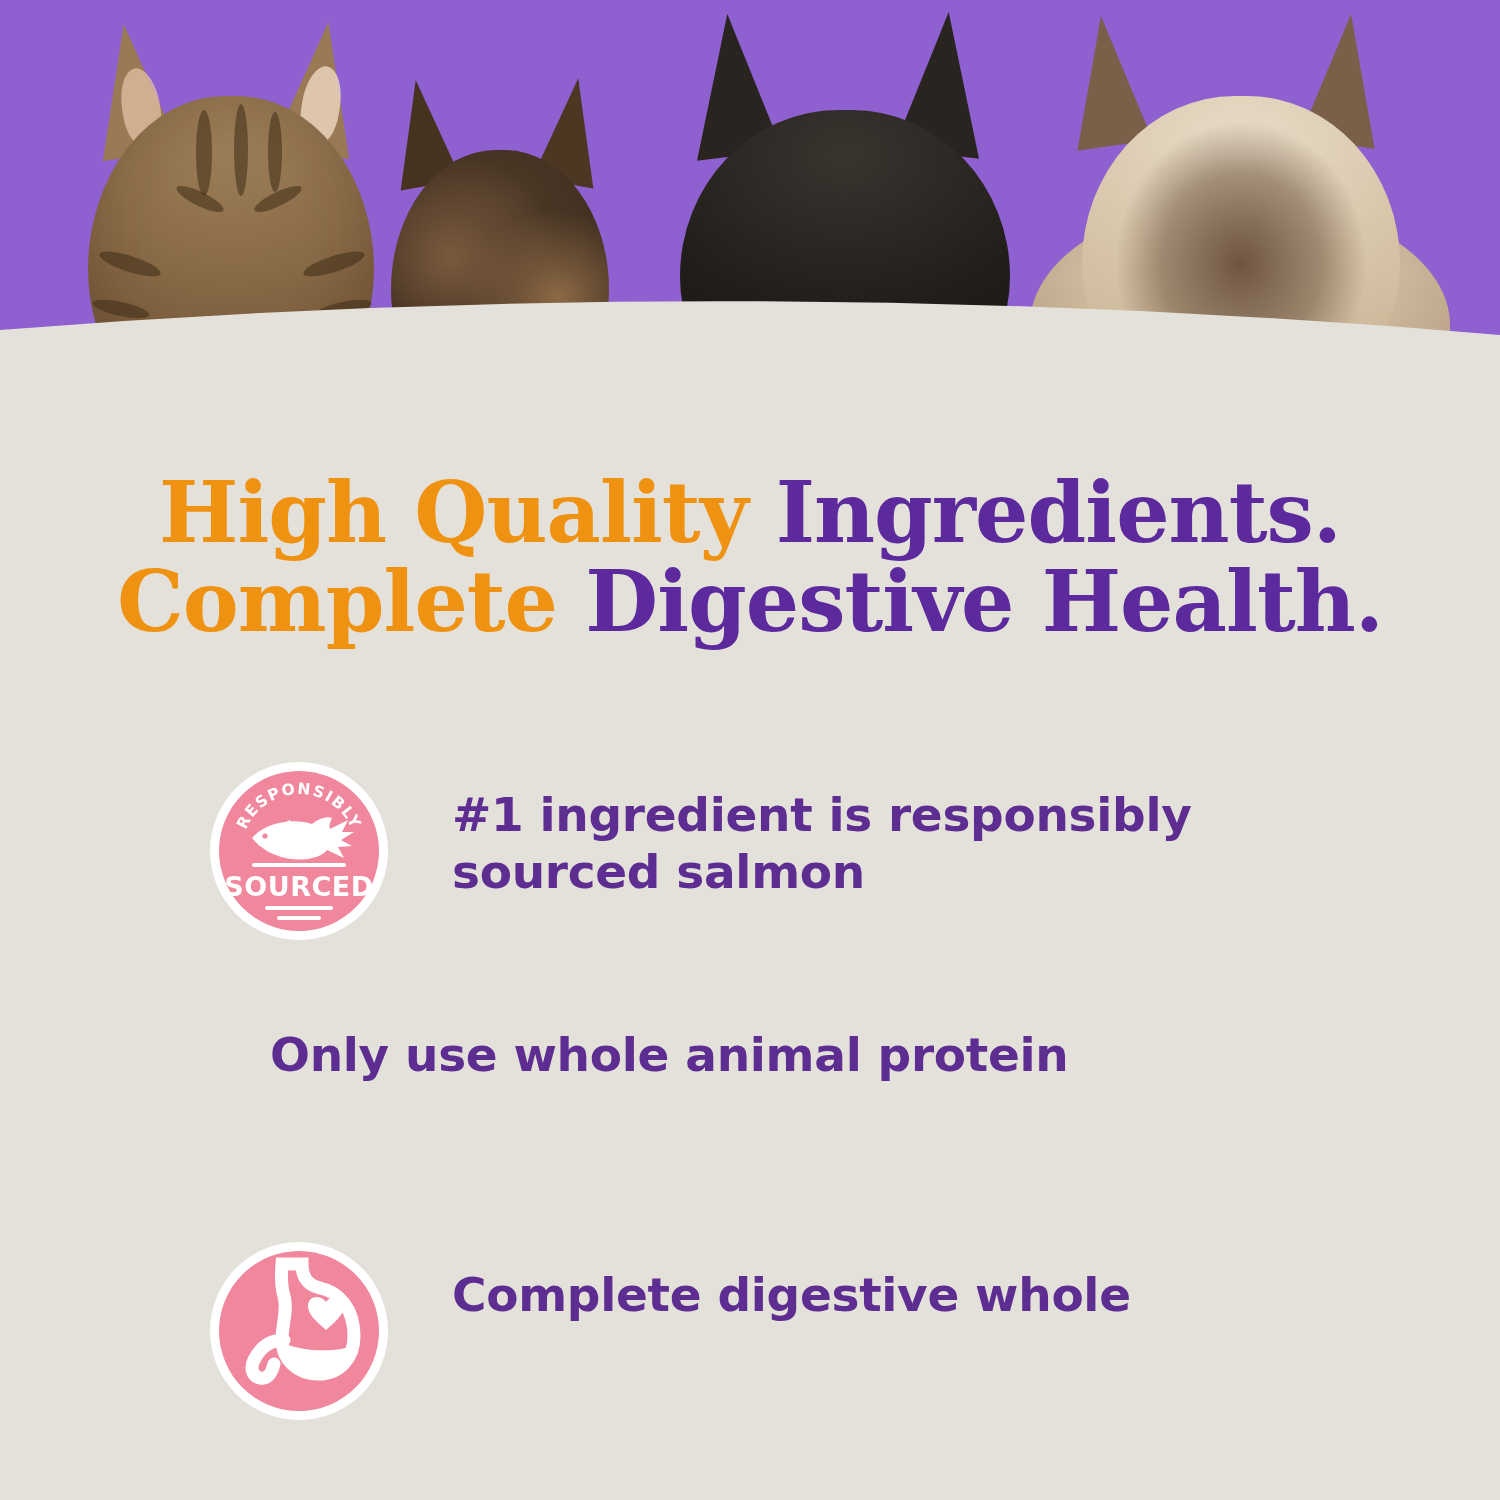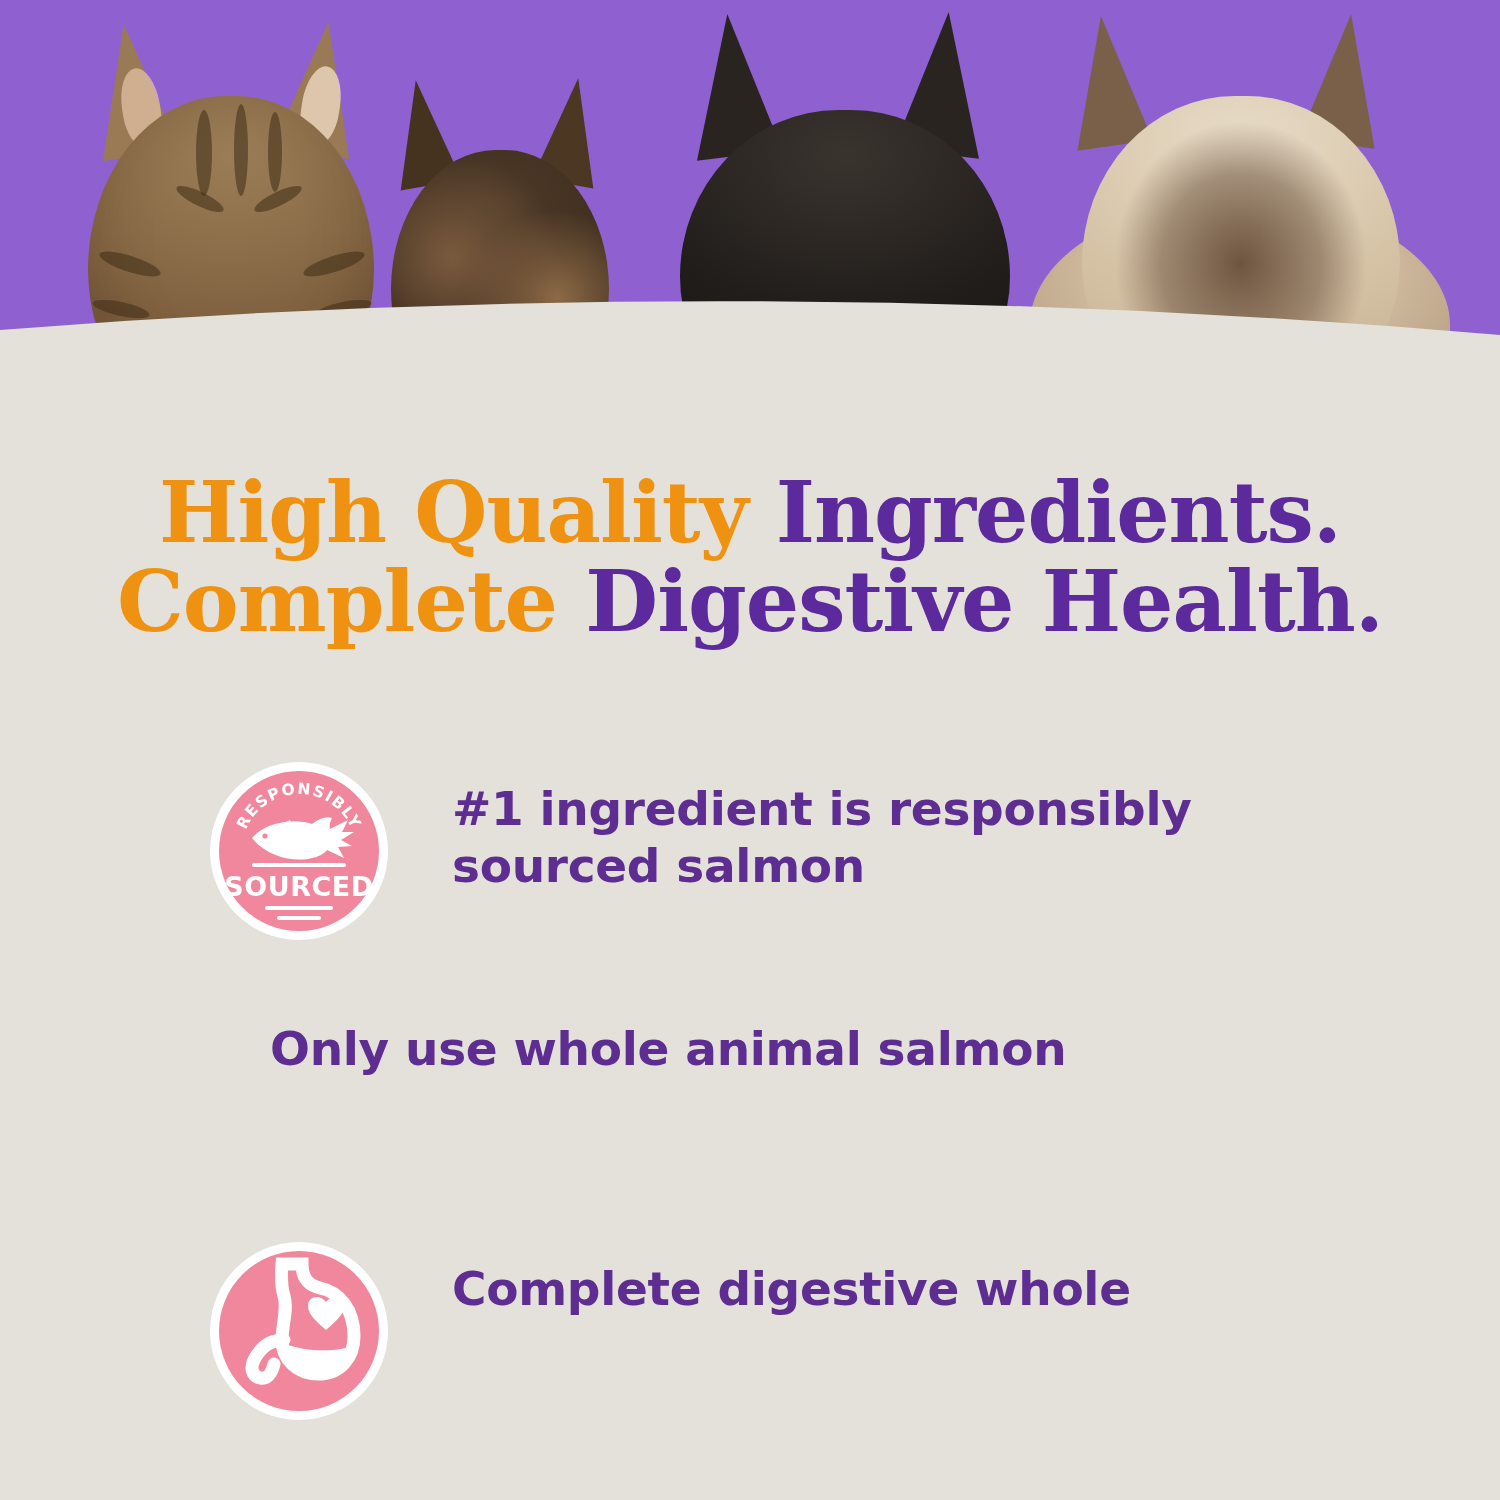--- a/index.html
+++ b/index.html
@@ -284,21 +284,21 @@
     position: relative;
     flex: 0 0 auto;
     width: 182px;
     height: 182px;
     margin-top: 2px;
   }
   .badge svg { display: block; width: 182px; height: 182px; }
   .bullet-text {
     flex: 1 1 auto;
     margin-left: 62px;
-    margin-top: 22px;
+    margin-top: 28px;
     color: #5e2d91;
     font-family: "DejaVu Sans", sans-serif;
     font-weight: bold;
     font-size: 47px;
     line-height: 1.22;
     letter-spacing: -.3px;
   }
   .bullet-text .l2 { display: block; }
 </style>
 </head>
@@ -433,21 +433,21 @@
         </svg>
       </div>
       <div class="bullet-text">
         <span>#1 ingredient is responsibly</span>
         <span class="l2">sourced salmon</span>
       </div>
     </div>
 
     <div class="bullet">
       <div class="bullet-text">
-        <span>Only use whole animal salmon</span>
+        <span>Only use whole animal protein</span>
       </div>
     </div>
 
     <div class="bullet">
       <div class="badge">
         <svg viewBox="0 0 182 182">
           <circle cx="91" cy="91" r="89" fill="#ffffff"></circle>
           <circle cx="91" cy="91" r="80" fill="#f0879c"></circle>
 
           <path d="M74 24 C 74 24, 72 44, 76 56 C 80 70, 74 84, 74 100

